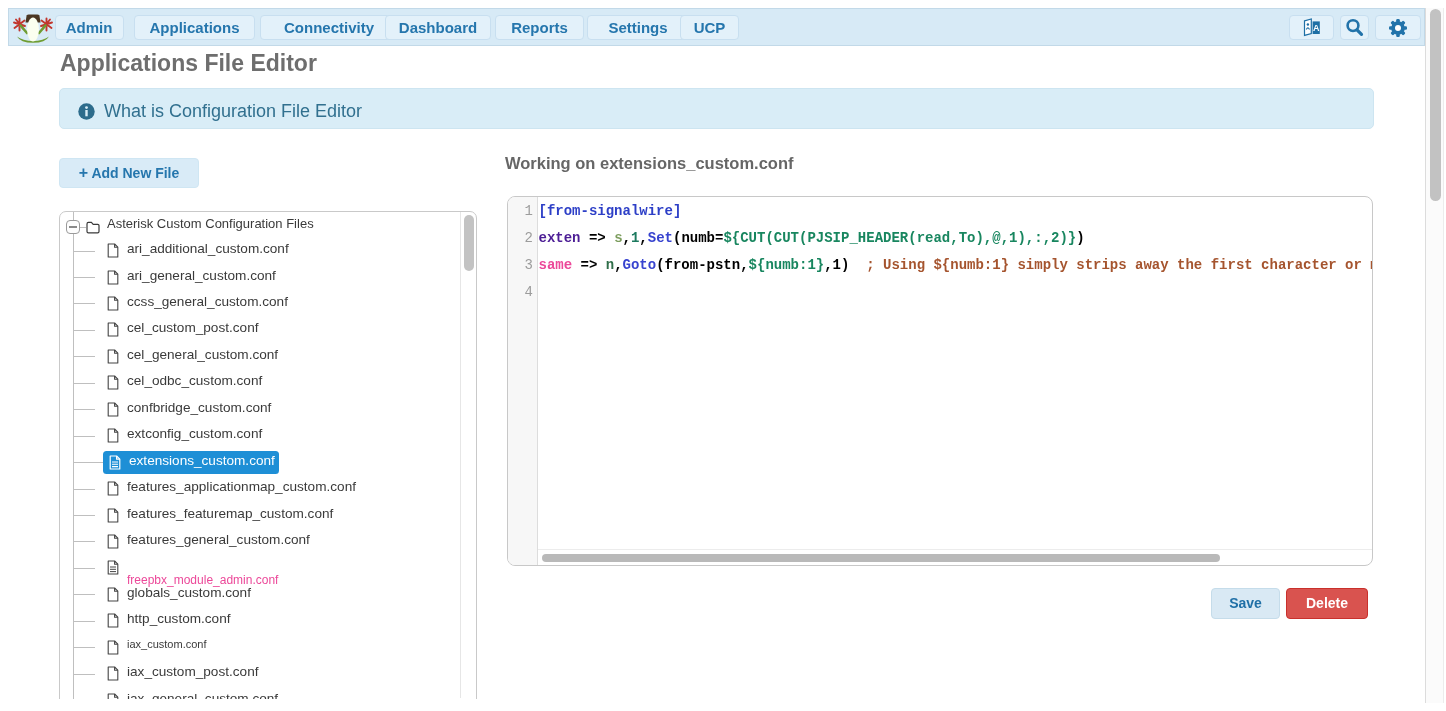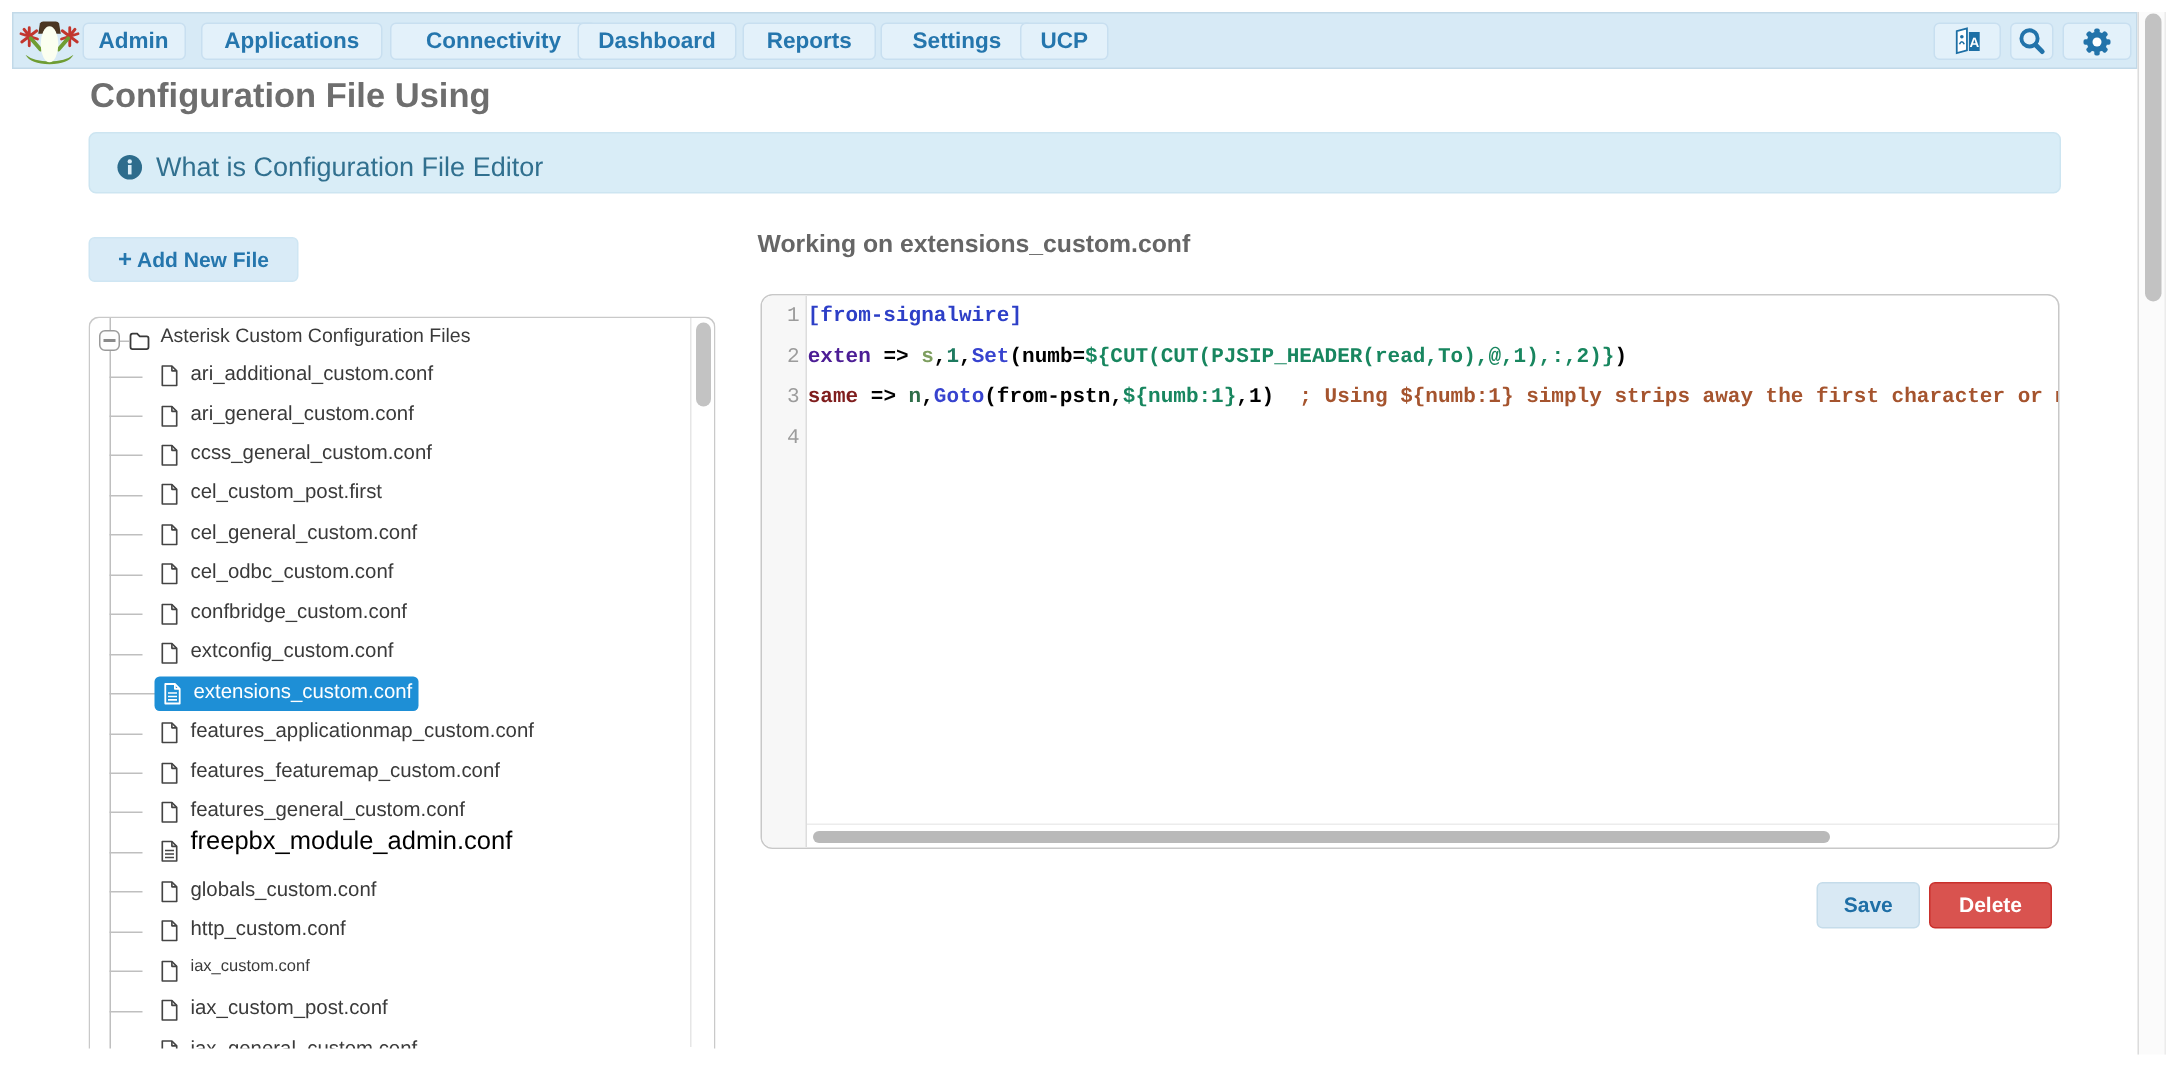--- a/index.html
+++ b/index.html
@@ -54,21 +54,21 @@
         <rect x="8.2" y="1" width="3.6" height="18" rx="1.2"></rect>
         <rect x="8.2" y="1" width="3.6" height="18" rx="1.2" transform="rotate(45 10 10)"></rect>
         <rect x="8.2" y="1" width="3.6" height="18" rx="1.2" transform="rotate(90 10 10)"></rect>
         <rect x="8.2" y="1" width="3.6" height="18" rx="1.2" transform="rotate(135 10 10)"></rect>
       </g>
     </g>
     <circle cx="10" cy="10" r="3" fill="#fff"></circle>
   </svg>
 </div>
 
-<div style="position:absolute;left:60px;top:50px;font-size:23px;font-weight:bold;color:#6e6e6e">Configuration File Using</div>
+<div style="position:absolute;left:60px;top:50px;font-size:23px;font-weight:bold;color:#6e6e6e">Applications File Editor</div>
 
 <div style="position:absolute;left:59px;top:88px;width:1315px;height:41px;box-sizing:border-box;background:#d9edf7;border:1px solid #cde5f1;border-radius:5px"></div>
 <svg width="17" height="17" viewBox="0 0 17 17" style="position:absolute;left:78px;top:103px">
   <circle cx="8.5" cy="8.5" r="8.2" fill="#2d6c8c"></circle>
   <rect x="7.3" y="7" width="2.4" height="6.3" fill="#d9edf7"></rect>
   <circle cx="8.5" cy="4.6" r="1.45" fill="#d9edf7"></circle>
 </svg>
 <div style="position:absolute;left:104px;top:100.5px;font-size:18px;color:#31708f">What is Configuration File Editor</div>
 
 <div style="position:absolute;left:59px;top:158px;width:140px;height:30px;box-sizing:border-box;background:#d9ebf7;border:1px solid #cfe6f3;border-radius:4px;color:#2576ad;font-weight:bold;font-size:14px;line-height:28px;text-align:center"><span style="font-size:16px">+</span> Add New File</div>
@@ -113,21 +113,21 @@
         </svg>
       </div>
 <div style="position:absolute;left:68px;top:82.9px;font-size:13.6px;color:#3a3a3a;white-space:nowrap">ccss_general_custom.conf</div>
 <div style="position:absolute;left:13.5px;top:118.8px;width:22px;height:1px;background:#bfbfbf"></div>
 <div style="position:absolute;left:48px;top:111.3px;width:12px;height:15px">
         <svg width="12" height="15" viewBox="0 0 12 15" style="position:absolute;left:0;top:0">
           <path d="M1.2 1 L7.6 1 L10.8 4.2 L10.8 14 L1.2 14 Z" fill="none" stroke="#444" stroke-width="1.1" stroke-linejoin="round"></path>
           <path d="M7.6 1 L7.6 4.2 L10.8 4.2" fill="none" stroke="#444" stroke-width="1.1" stroke-linejoin="round"></path>
         </svg>
       </div>
-<div style="position:absolute;left:68px;top:109.3px;font-size:13.6px;color:#3a3a3a;white-space:nowrap">cel_custom_post.first</div>
+<div style="position:absolute;left:68px;top:109.3px;font-size:13.6px;color:#3a3a3a;white-space:nowrap">cel_custom_post.conf</div>
 <div style="position:absolute;left:13.5px;top:145.3px;width:22px;height:1px;background:#bfbfbf"></div>
 <div style="position:absolute;left:48px;top:137.8px;width:12px;height:15px">
         <svg width="12" height="15" viewBox="0 0 12 15" style="position:absolute;left:0;top:0">
           <path d="M1.2 1 L7.6 1 L10.8 4.2 L10.8 14 L1.2 14 Z" fill="none" stroke="#444" stroke-width="1.1" stroke-linejoin="round"></path>
           <path d="M7.6 1 L7.6 4.2 L10.8 4.2" fill="none" stroke="#444" stroke-width="1.1" stroke-linejoin="round"></path>
         </svg>
       </div>
 <div style="position:absolute;left:68px;top:135.8px;font-size:13.6px;color:#3a3a3a;white-space:nowrap">cel_general_custom.conf</div>
 <div style="position:absolute;left:13.5px;top:171.8px;width:22px;height:1px;background:#bfbfbf"></div>
 <div style="position:absolute;left:48px;top:164.2px;width:12px;height:15px">
@@ -188,21 +188,21 @@
       </div>
 <div style="position:absolute;left:68px;top:320.9px;font-size:13.6px;color:#3a3a3a;white-space:nowrap">features_general_custom.conf</div>
 <div style="position:absolute;left:13.5px;top:356.9px;width:22px;height:1px;background:#bfbfbf"></div>
 <div style="position:absolute;left:48px;top:349.4px;width:12px;height:15px">
         <svg width="12" height="15" viewBox="0 0 12 15" style="position:absolute;left:0;top:0">
           <path d="M1.2 1 L7.6 1 L10.8 4.2 L10.8 14 L1.2 14 Z" fill="none" stroke="#444" stroke-width="1.1" stroke-linejoin="round"></path>
           <path d="M7.6 1 L7.6 4.2 L10.8 4.2" fill="none" stroke="#444" stroke-width="1.1" stroke-linejoin="round"></path>
           <path d="M3 7 H9 M3 9.3 H9 M3 11.6 H9" stroke="#444" stroke-width="1"></path>
         </svg>
       </div>
-<div style="position:absolute;left:68px;top:340px;font-size:17px;color:#000000;white-space:nowrap">freepbx_module_admin.conf</div>
+<div style="position:absolute;left:68px;top:362px;font-size:12px;color:#ec4899;white-space:nowrap">freepbx_module_admin.conf</div>
 <div style="position:absolute;left:13.5px;top:383.3px;width:22px;height:1px;background:#bfbfbf"></div>
 <div style="position:absolute;left:48px;top:375.8px;width:12px;height:15px">
         <svg width="12" height="15" viewBox="0 0 12 15" style="position:absolute;left:0;top:0">
           <path d="M1.2 1 L7.6 1 L10.8 4.2 L10.8 14 L1.2 14 Z" fill="none" stroke="#444" stroke-width="1.1" stroke-linejoin="round"></path>
           <path d="M7.6 1 L7.6 4.2 L10.8 4.2" fill="none" stroke="#444" stroke-width="1.1" stroke-linejoin="round"></path>
         </svg>
       </div>
 <div style="position:absolute;left:68px;top:373.8px;font-size:13.6px;color:#3a3a3a;white-space:nowrap">globals_custom.conf</div>
 <div style="position:absolute;left:13.5px;top:409.8px;width:22px;height:1px;background:#bfbfbf"></div>
 <div style="position:absolute;left:48px;top:402.3px;width:12px;height:15px">
@@ -240,21 +240,21 @@
 
   <div style="position:absolute;left:401px;top:1px;width:1px;height:486px;background:#e6e6e6"></div>
   <div style="position:absolute;left:404.5px;top:4px;width:10px;height:56px;background:#c3c3c3;border-radius:5px"></div>
 </div>
 
 <div style="position:absolute;left:507px;top:196px;width:866px;height:370px;box-sizing:border-box;border:1px solid #c8c8c8;border-radius:8px;background:#fff;overflow:hidden">
   <div style="position:absolute;left:0;top:0;width:29px;height:368px;background:#f7f7f7;border-right:1px solid #ddd"></div>
   <div style="position:absolute;left:0;top:1.2px;width:25px;text-align:right;font-family:'Liberation Mono',monospace;font-size:14px;line-height:27px;color:#9c9c9c">1<br>2<br>3<br>4</div>
   <div style="position:absolute;left:30.5px;top:1.2px;font-family:'Liberation Mono',monospace;font-size:14px;line-height:27px;white-space:pre;color:#000;font-weight:bold"><b style="color:#2d3fc7">[from-signalwire]</b>
 <span style="color:#4c1d95">exten</span> <b>=&gt;</b> <span style="color:#7d9e5f">s</span>,<span style="color:#1d7a5f">1</span>,<b style="color:#3743cf">Set</b>(numb=<span style="color:#18865f">${CUT(CUT(PJSIP_HEADER(read,To),@,1),:,2)}</span>)
-<span style="color:#7f1d1d">same</span> <b>=&gt;</b> <span style="color:#2f6e49">n</span>,<b style="color:#3743cf">Goto</b>(from-pstn,<span style="color:#18865f">${numb:1}</span>,1)  <span style="color:#a5542e">; Using ${numb:1} simply strips away the first character or more digits if needed</span>
+<span style="color:#ec4899">same</span> <b>=&gt;</b> <span style="color:#2f6e49">n</span>,<b style="color:#3743cf">Goto</b>(from-pstn,<span style="color:#18865f">${numb:1}</span>,1)  <span style="color:#a5542e">; Using ${numb:1} simply strips away the first character or more digits if needed</span>
 </div>
   <div style="position:absolute;left:30px;top:351.5px;width:834px;height:1px;background:#ececec"></div>
   <div style="position:absolute;left:34px;top:357px;width:678px;height:7.5px;background:#b9b9b9;border-radius:4px"></div>
 </div>
 
 <div style="position:absolute;left:1211px;top:588px;width:69px;height:31px;box-sizing:border-box;background:#d9e9f4;border:1px solid #c5dcea;border-radius:4px;color:#1f6fa6;font-weight:bold;font-size:14px;line-height:29px;text-align:center">Save</div>
 <div style="position:absolute;left:1286px;top:588px;width:82px;height:31px;box-sizing:border-box;background:#d9534f;border:1px solid #c9302c;border-radius:4px;color:#fff;font-weight:bold;font-size:14px;line-height:29px;text-align:center">Delete</div>
 
 <div style="position:absolute;left:1425px;top:8px;width:19px;height:695px;box-sizing:border-box;background:#fbfbfb;border-left:1px solid #dcdcdc;border-right:1px solid #ececec"></div>
 <div style="position:absolute;left:1429.5px;top:9px;width:11px;height:192px;background:#c2c2c2;border-radius:5.5px"></div>

